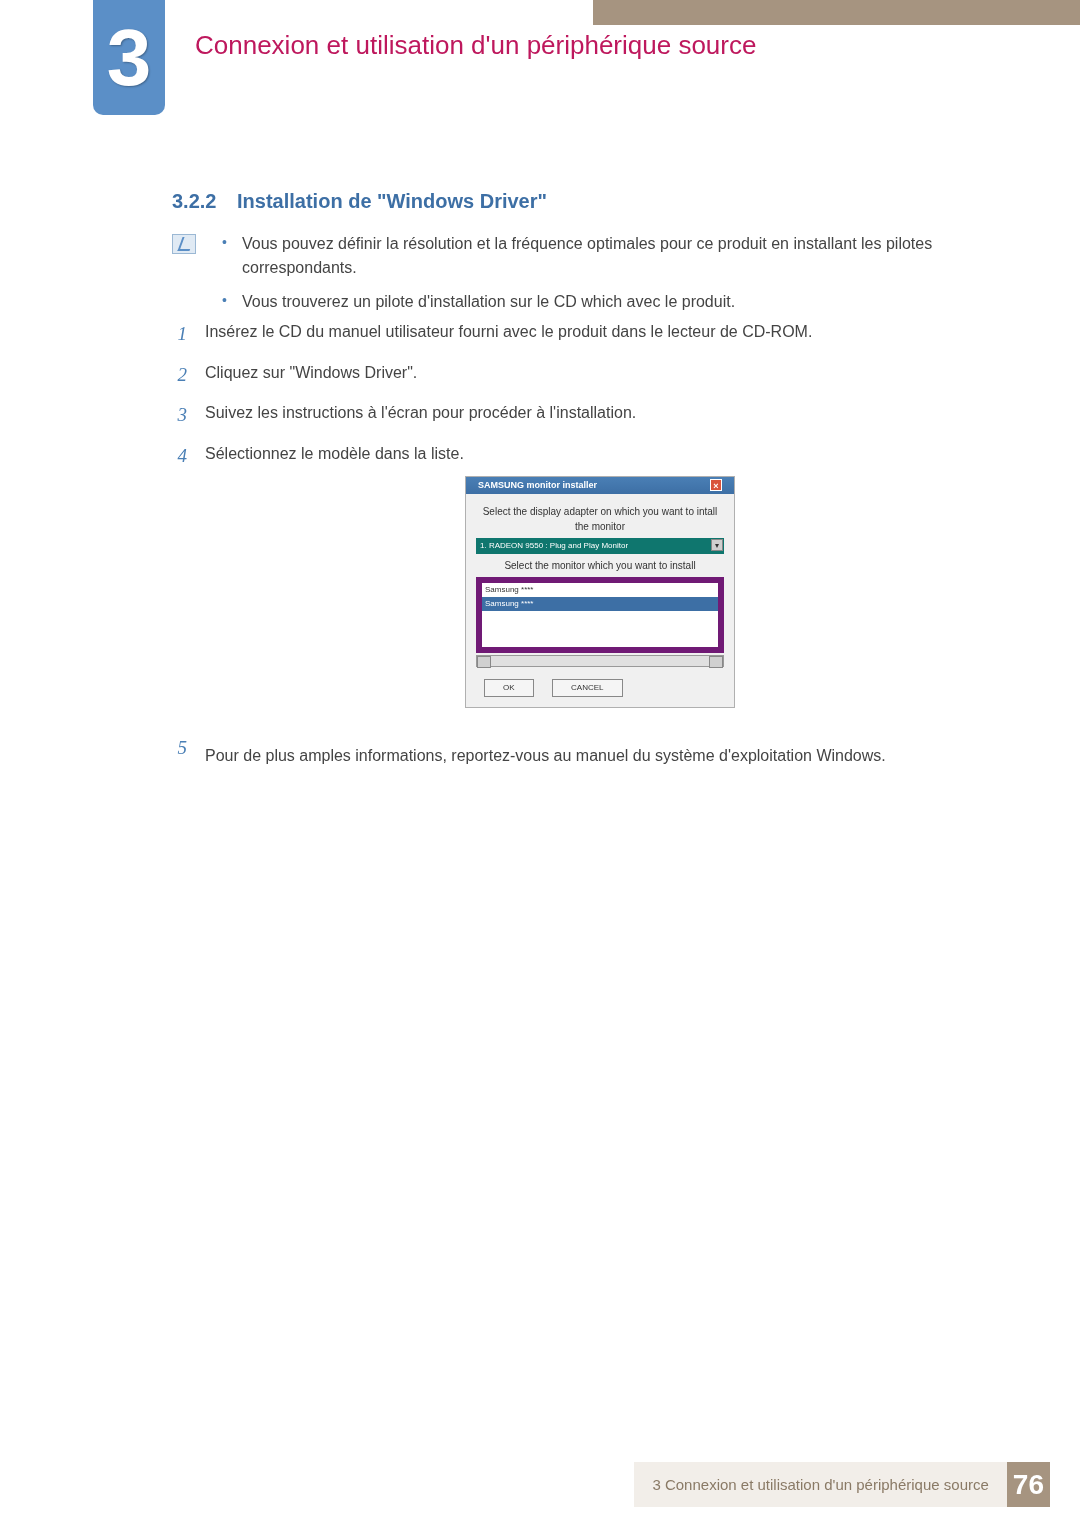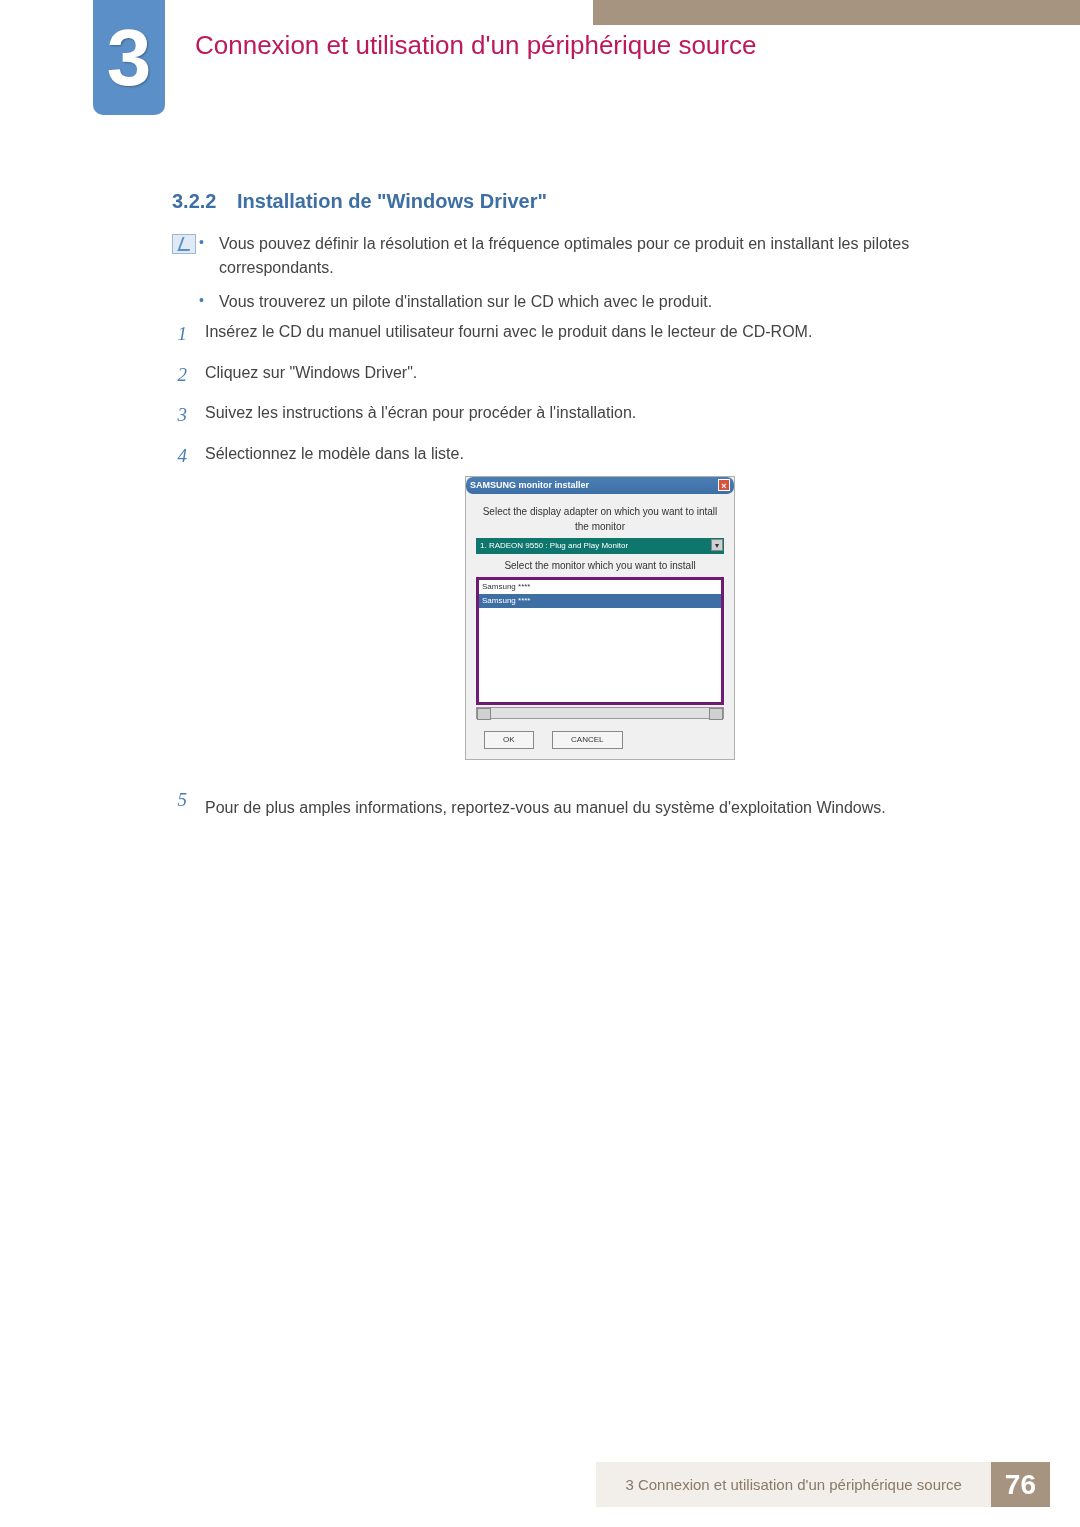--- a/index.html
+++ b/index.html
@@ -57,21 +57,21 @@
     color: #3d6fa5;
     font-weight: bold;
   }
   .section-heading .num { margin-right: 15px; }
   .note-block {
     position: absolute;
     left: 172px;
     top: 232px;
     right: 85px;
     display: flex;
-    gap: 3px;
+    gap: 26px;
   }
   .note-icon {
     width: 24px;
     height: 20px;
     background: #e0eaf4;
     border: 1px solid #9bb8d4;
     position: relative;
     flex-shrink: 0;
     margin-top: 2px;
   }
@@ -134,26 +134,25 @@
     margin: 10px auto 14px auto;
     border: 1px solid #b0b0b0;
     background: #f0f0f0;
     font-size: 9px;
     color: #333;
   }
   .installer-title {
     background: linear-gradient(#4a7fb5,#3d6fa5);
     color: #fff;
     font-weight: bold;
-    padding: 2px 4px;
+    padding: 2px 12px;
     font-size: 9px;
     display: flex;
     justify-content: space-between;
     align-items: center;
-    border-radius: 7px;
   }
   .installer-close {
     width: 12px;
     height: 12px;
     background: #d9533c;
     color: #fff;
     font-size: 9px;
     line-height: 12px;
     text-align: center;
     border: 1px solid #fff;
@@ -172,23 +171,23 @@
     right: 1px; top: 1px;
     width: 12px; height: 12px;
     background: #d0d0d0;
     color: #333;
     font-size: 8px;
     text-align: center;
     line-height: 12px;
     border: 1px solid #888;
   }
   .installer-list {
-    border: 3px solid #701a75;
+    border: 6px solid #701a75;
     background: #fff;
-    height: 128px;
+    height: 76px;
     margin-top: 2px;
     font-size: 8px;
     overflow: hidden;
   }
   .installer-list .row1 { padding: 1px 3px; }
   .installer-list .row2 { background: #3d6fa5; color: #fff; padding: 1px 3px; }
   .installer-scroll {
     height: 12px;
     background: #e0e0e0;
     border: 1px solid #999;
@@ -221,28 +220,28 @@
     position: absolute;
     bottom: 20px;
     right: 30px;
     display: flex;
     align-items: stretch;
   }
   .footer-text {
     background: #f2eee9;
     color: #8a7a66;
     font-size: 15px;
-    padding: 14px 29px;
+    padding: 14px 18px;
   }
   .footer-page {
     background: #a69480;
     color: #fff;
     font-size: 28px;
     font-weight: bold;
-    padding: 6px 14px;
+    padding: 6px 6px;
     display: flex;
     align-items: center;
   }
 </style>
 </head>
 <body>
 
 <div class="top-bar"></div>
 
 <div class="chapter-badge">

